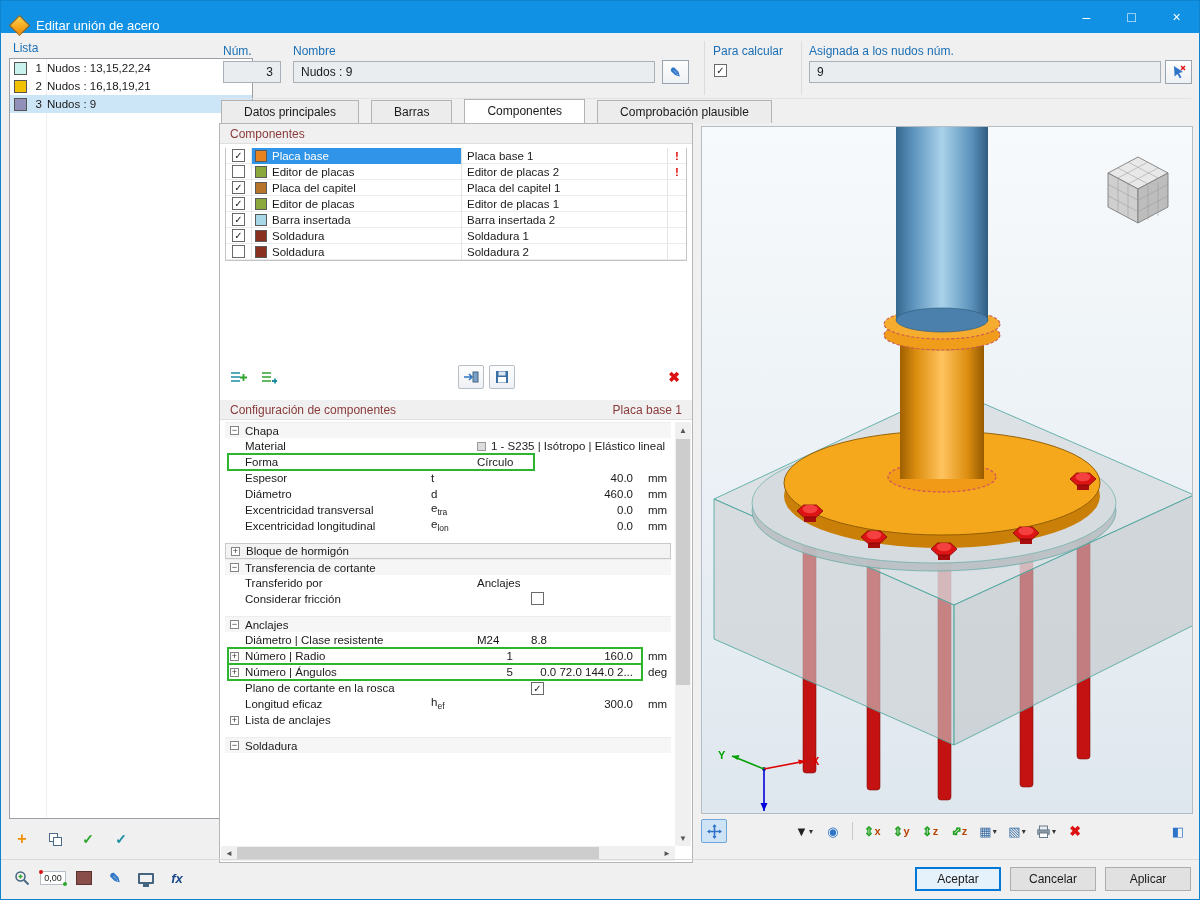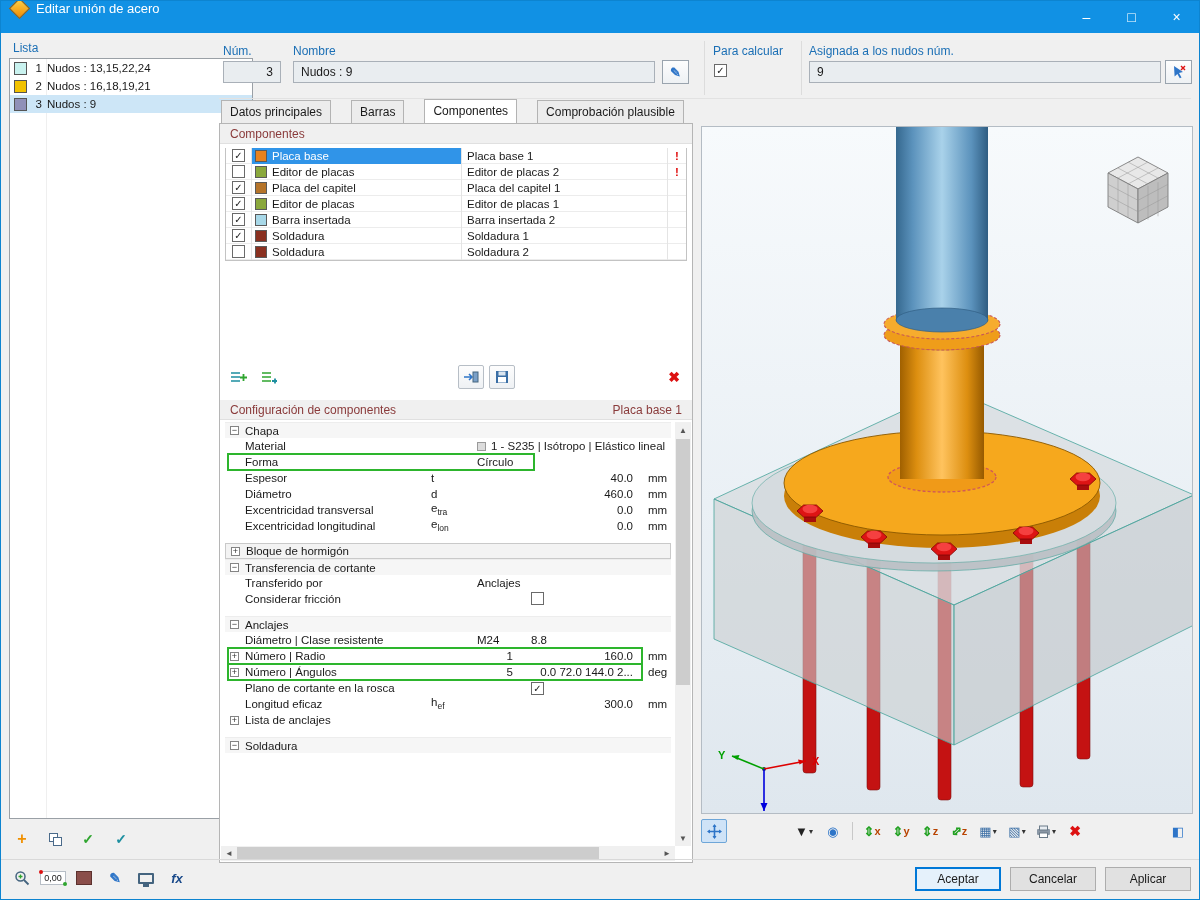--- a/index.html
+++ b/index.html
@@ -1,21 +1,21 @@
 <!DOCTYPE html>
 <html><head>
 <meta charset="utf-8">
 <style>
   *{box-sizing:border-box;margin:0;padding:0}
   html,body{width:1200px;height:900px}
   body{font-family:"Liberation Sans",sans-serif;font-size:12px;color:#1a1a1a;background:#6c6c6c}
   .window{position:relative;width:1200px;height:900px;background:#f0f0f0;border:1px solid #0d84d0;overflow:hidden}
 
   
-  .titlebar{position:absolute;left:0;top:0;right:0;height:32px;background:#1191e4;display:flex;align-items:flex-start;color:#fff}
+  .titlebar{position:absolute;left:0;top:0;right:0;height:32px;background:#1191e4;display:flex;align-items:flex-end;color:#fff}
   .app-icon{width:15px;height:15px;margin:0 9px 0 11px;background:linear-gradient(135deg,#ffd24a,#f08a00);border:1px solid #a85f00;transform:rotate(45deg)}
   .title-text{font-size:13px}
   .win-btn{position:absolute;top:0;width:45px;height:32px;display:flex;align-items:center;justify-content:center;color:#fff;font-size:14px;cursor:default}
   .win-min{right:90px}.win-max{right:45px}.win-close{right:0}
 
   
   .left-panel{position:absolute;left:8px;top:38px;width:244px;height:816px}
   .panel-label{color:#1b6fb5;padding:2px 0 3px 4px}
   .node-list{position:absolute;top:19px;left:0;right:0;bottom:36px;background:#fff;border:1px solid #9aa0a6;overflow:hidden}
   .node-list .colline{position:absolute;left:36px;top:0;bottom:0;width:1px;background:#efefef}
@@ -35,21 +35,21 @@
   .hdr-label{position:absolute;color:#1b6fb5;white-space:nowrap}
   .field{position:absolute;height:22px;background:#e9edf0;border:1px solid #a9b0b8;display:flex;align-items:center;padding:0 7px;font-size:12px}
   .sq-btn{position:absolute;width:27px;height:24px;background:linear-gradient(#fdfdfd,#eef1f4);border:1px solid #9aa4ae;display:flex;align-items:center;justify-content:center}
   .vsep{position:absolute;top:40px;height:54px;width:1px;background:#dcdcdc}
   .hsep{position:absolute;left:218px;right:8px;top:97px;height:1px;background:#e2e2e2}
   .cb{width:13px;height:13px;border:1px solid #6a6a6a;background:#fff;display:inline-flex;align-items:center;justify-content:center;font-size:10px;line-height:11px;color:#1a1a1a}
   .cb.checked::before{content:"✓"}
 
   
   .tabs{position:absolute;left:220px;top:99px;display:flex;z-index:3}
-  .tab{padding:4px 8px 3px;border:1px solid #b3b3b3;border-bottom:none;background:#ececec;margin-right:20px;height:23px;white-space:nowrap}
+  .tab{padding:4px 22px 3px;border:1px solid #b3b3b3;border-bottom:none;background:#ececec;margin-right:12px;height:23px;white-space:nowrap}
   .tab.active{background:#fff;height:24px;margin-top:-1px}
 
   
   .middle{position:absolute;left:218px;top:122px;width:474px;height:740px;background:#fff;border:1px solid #b5b5b5}
   .caption{position:absolute;left:0;right:0;height:20px;background:#f0f0f0;color:#8a3b3b;display:flex;align-items:center;padding:0 10px;border-bottom:1px solid #e0e0e0}
   .caption .right{margin-left:auto}
   .comp-table{position:absolute;left:5px;right:5px;top:24px}
   .comp-header{display:flex;height:18px;background:#f1f1f1;border:1px solid #c3c3c3;font-size:11.5px;color:#333}
   .comp-header>div{border-right:1px solid #d5d5d5;display:flex;align-items:center;justify-content:center}
   .c-check{width:26px}.c-type{width:210px}.c-name{flex:1}.c-warn{width:18px;border-right:none!important}

